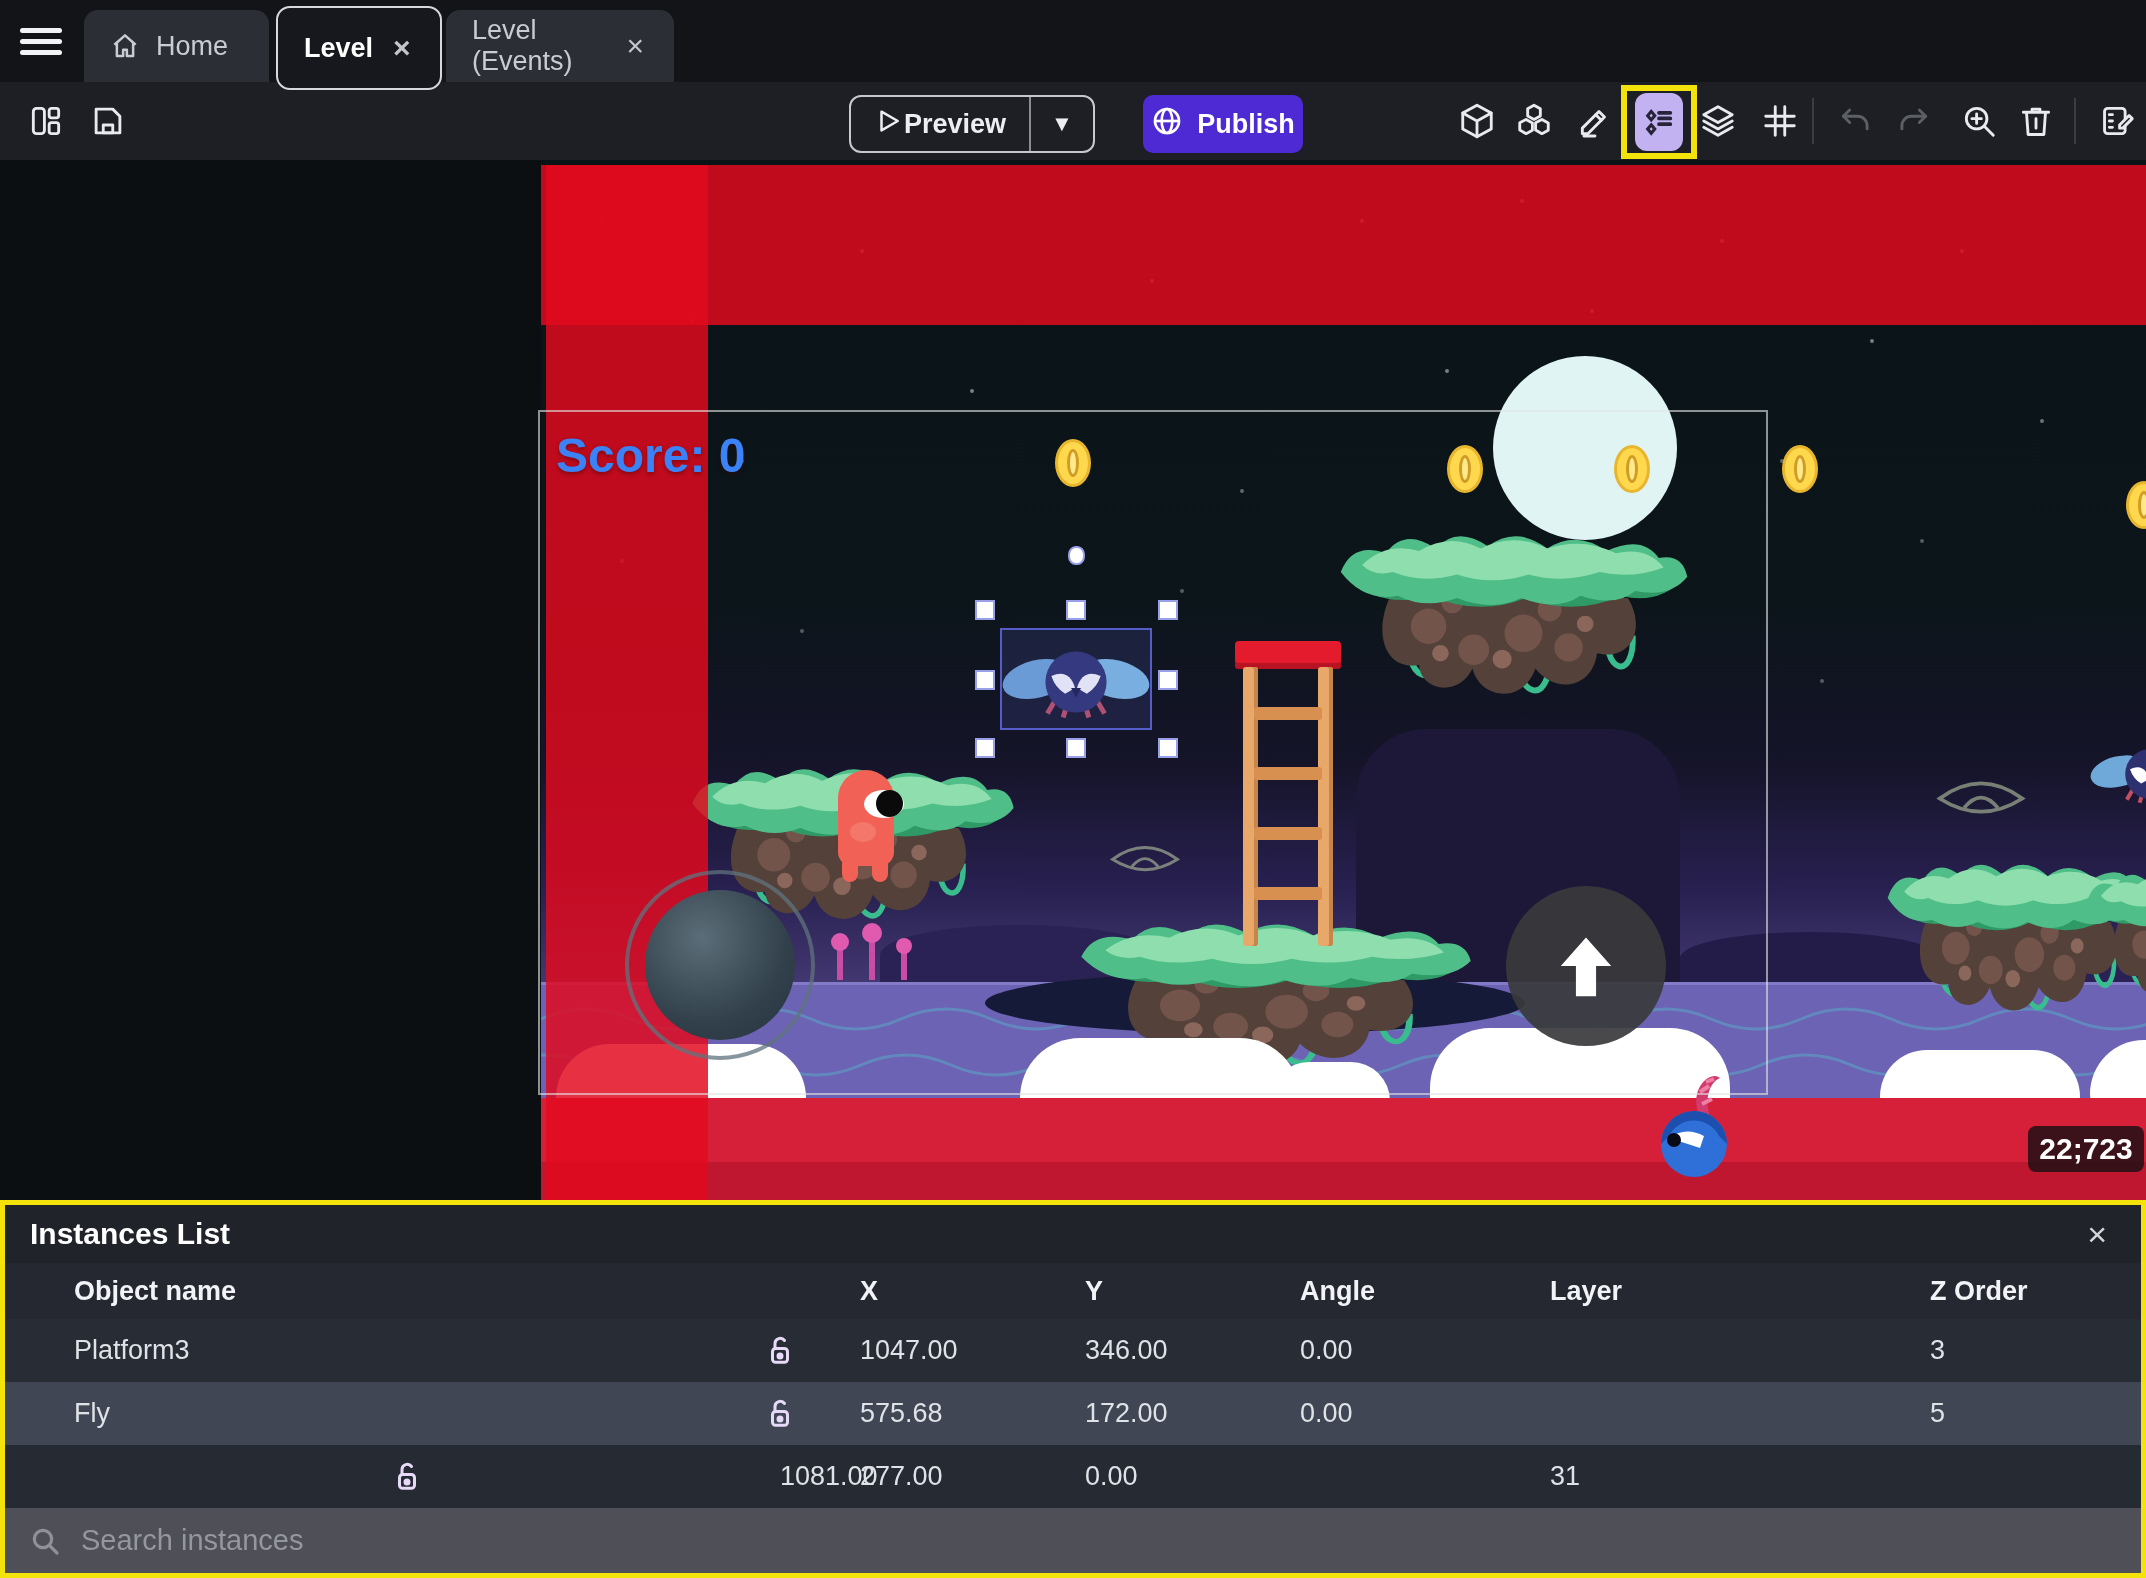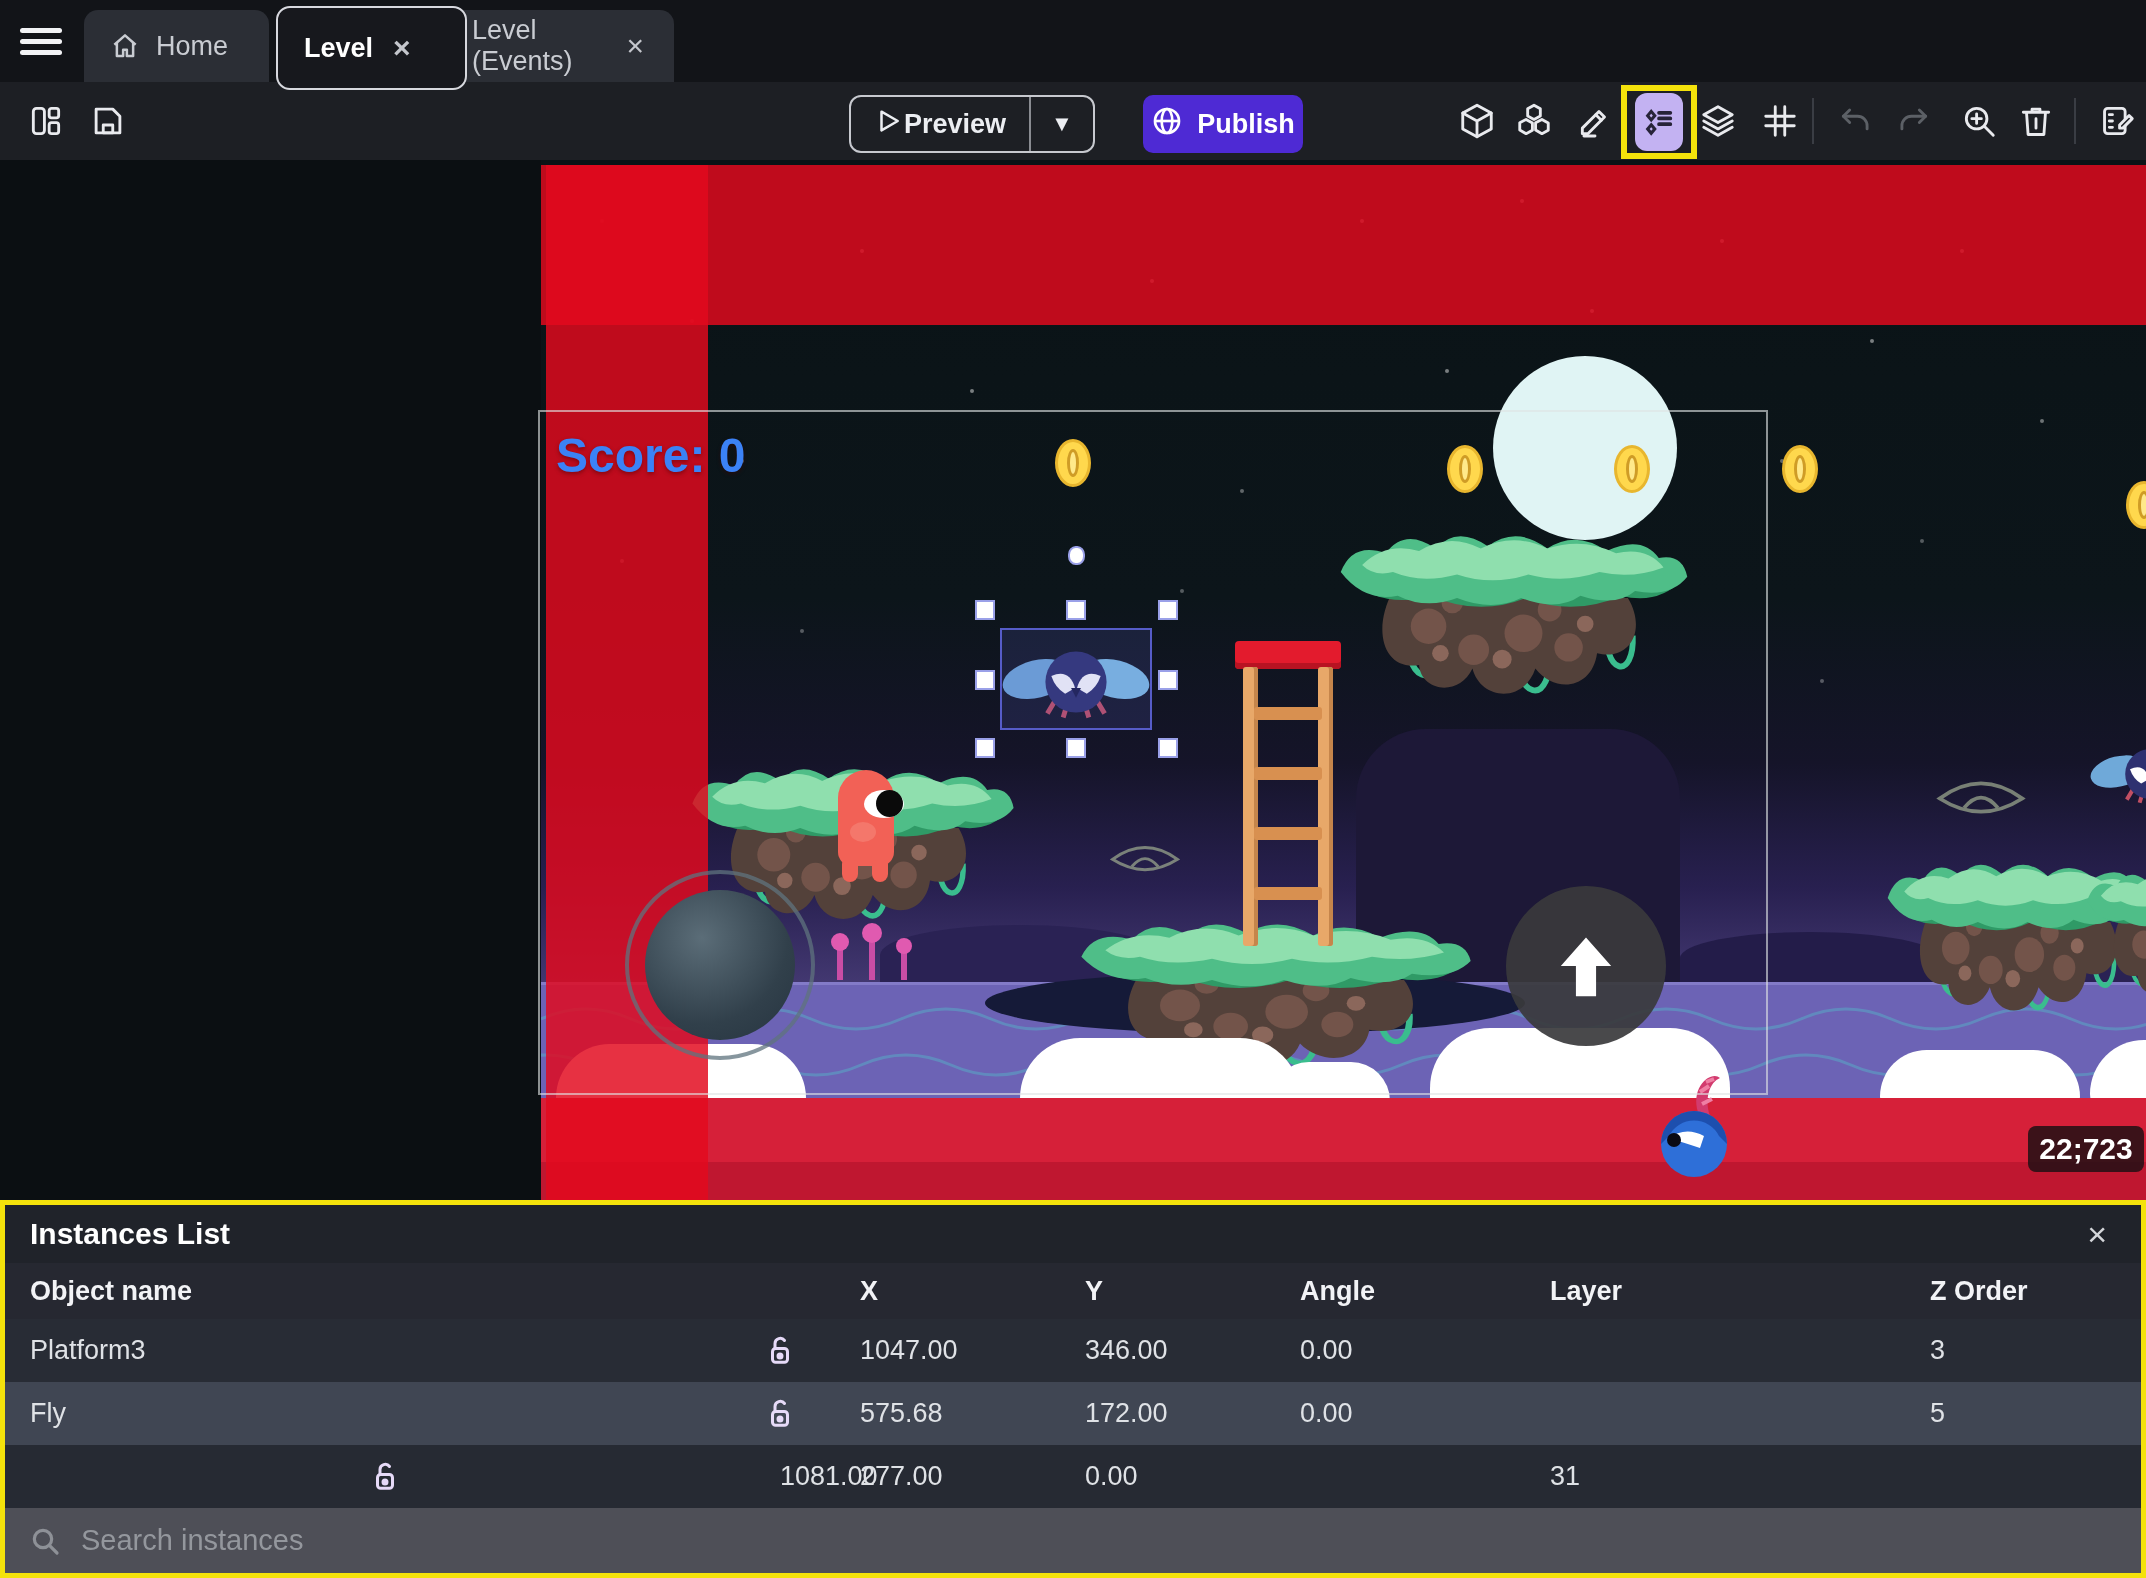--- a/index.html
+++ b/index.html
@@ -114,21 +114,21 @@
 
   
   #panel { position:absolute; left:0; top:1200px; width:2146px; height:378px; background:#20232a;
            border:5px solid #f4e20b; z-index:40; display:flex; flex-direction:column; }
   #panel-titlebar { height:58px; display:flex; align-items:center; padding:0 34px 0 25px; }
   #panel-title { color:#ffffff; font-size:30px; font-weight:bold; flex:1; }
   #panel-close { color:#d4d6da; font-size:34px; cursor:pointer; line-height:1; }
   .prow { display:grid; grid-template-columns:710px 80px 225px 215px 250px 380px 1fr; align-items:center;
           padding-left:25px; font-size:27px; color:#dfe2e6; }
   .prow > div { padding-left:40px; display:flex; align-items:center; }
-  .prow > div:first-child { padding-left:0; }
+  .prow > div:first-child { padding-left:0;margin-left:44px; }
   .prow .lockcell { justify-content:center; padding-left:0; }
   #panel-header { height:56px; background:#262831; font-weight:bold; color:#f2f3f6; }
   .datarow { height:63px; }
   .row-dark { background:#282c35; }
   .row-light { background:#404653; }
   .row-dark2 { background:#262a33; }
   #search-row { flex:1; background:#4e4f57; display:flex; align-items:center; padding:0 24px; gap:20px; }
   #search-row input { flex:1; background:transparent; border:none; outline:none; font-size:29px;
                       color:#7dd3fc; font-family:"Liberation Sans", sans-serif; }
   #search-row input::placeholder { color:#94979d; }
@@ -182,21 +182,21 @@
   <div class="tab" style="left:84px;width:185px;">
     <span class="tabicon">
       <svg width="30" height="30" viewBox="0 0 24 24" fill="none" stroke="#c9ccd2" stroke-width="2" stroke-linejoin="round">
         <path d="M3.5 11 12 3.5 20.5 11"></path>
           <path d="M5.5 9.5V20h5v-5h3v5h5V9.5"></path>
         </svg>
     </span>
     <span>Home</span>
   </div>
 
-  <div class="tab active" style="left:276px;width:191px;">
+  <div class="tab active" style="left:276px;width:166px;">
     <span>Level</span>
     <span class="closex">×</span>
   </div>
 
   <div class="tab" style="left:446px;width:228px;">
     <span>Level (Events)</span>
     <span class="closex">×</span>
   </div>
 </div>
 

